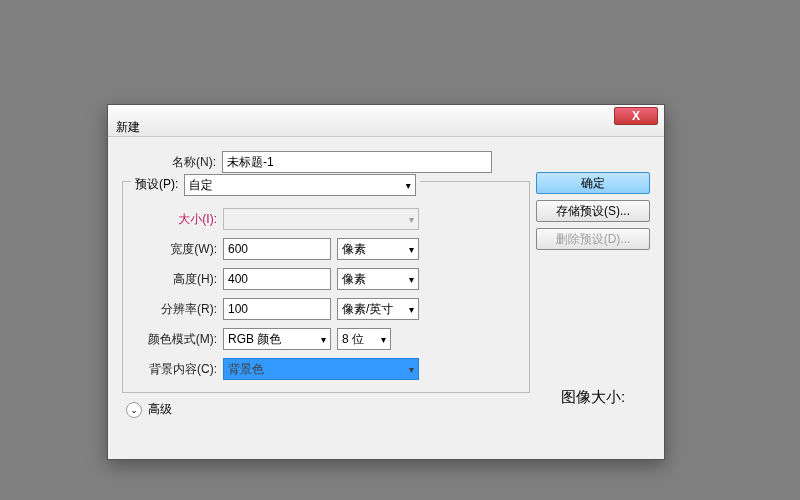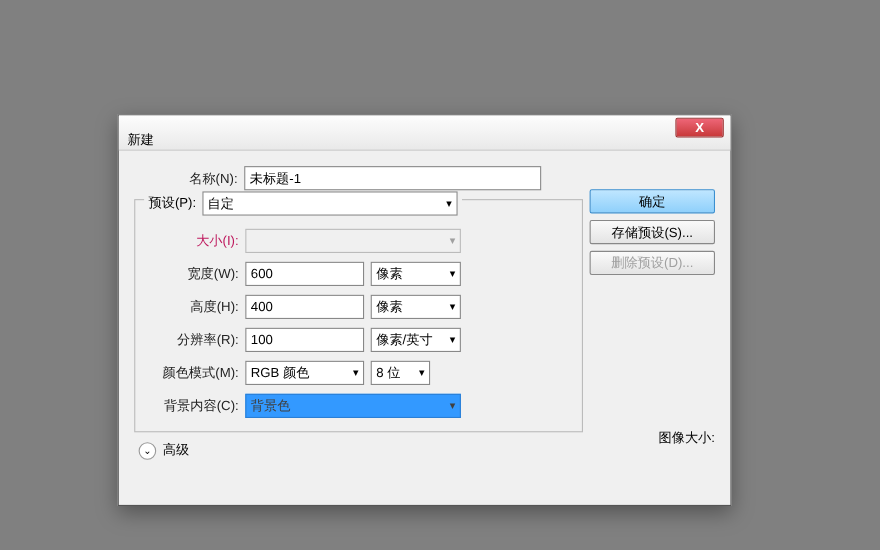--- a/index.html
+++ b/index.html
@@ -79,21 +79,21 @@
     padding: 10px 8px 4px 0;
     position: relative;
   }
   .legend {
     position:absolute; top:-8px; left:8px;
     background:#f0f0f0; padding:0 4px; font-size:12px;
   }
 
   .sizebox {
     position:absolute; right:14px; bottom:20px; width:114px;
-    text-align:right; font-size:12px; line-height:1.8;
+    text-align:center; font-size:15px; line-height:1.8;
   }
 
   .advrow {
     display:flex; align-items:center; gap:6px; margin-top:8px; margin-left:4px;
     cursor:pointer;
   }
   .chev {
     width:16px;height:16px;border:1px solid #999;border-radius:50%;
     display:flex;align-items:center;justify-content:center;font-size:9px;
     background:#fff;

